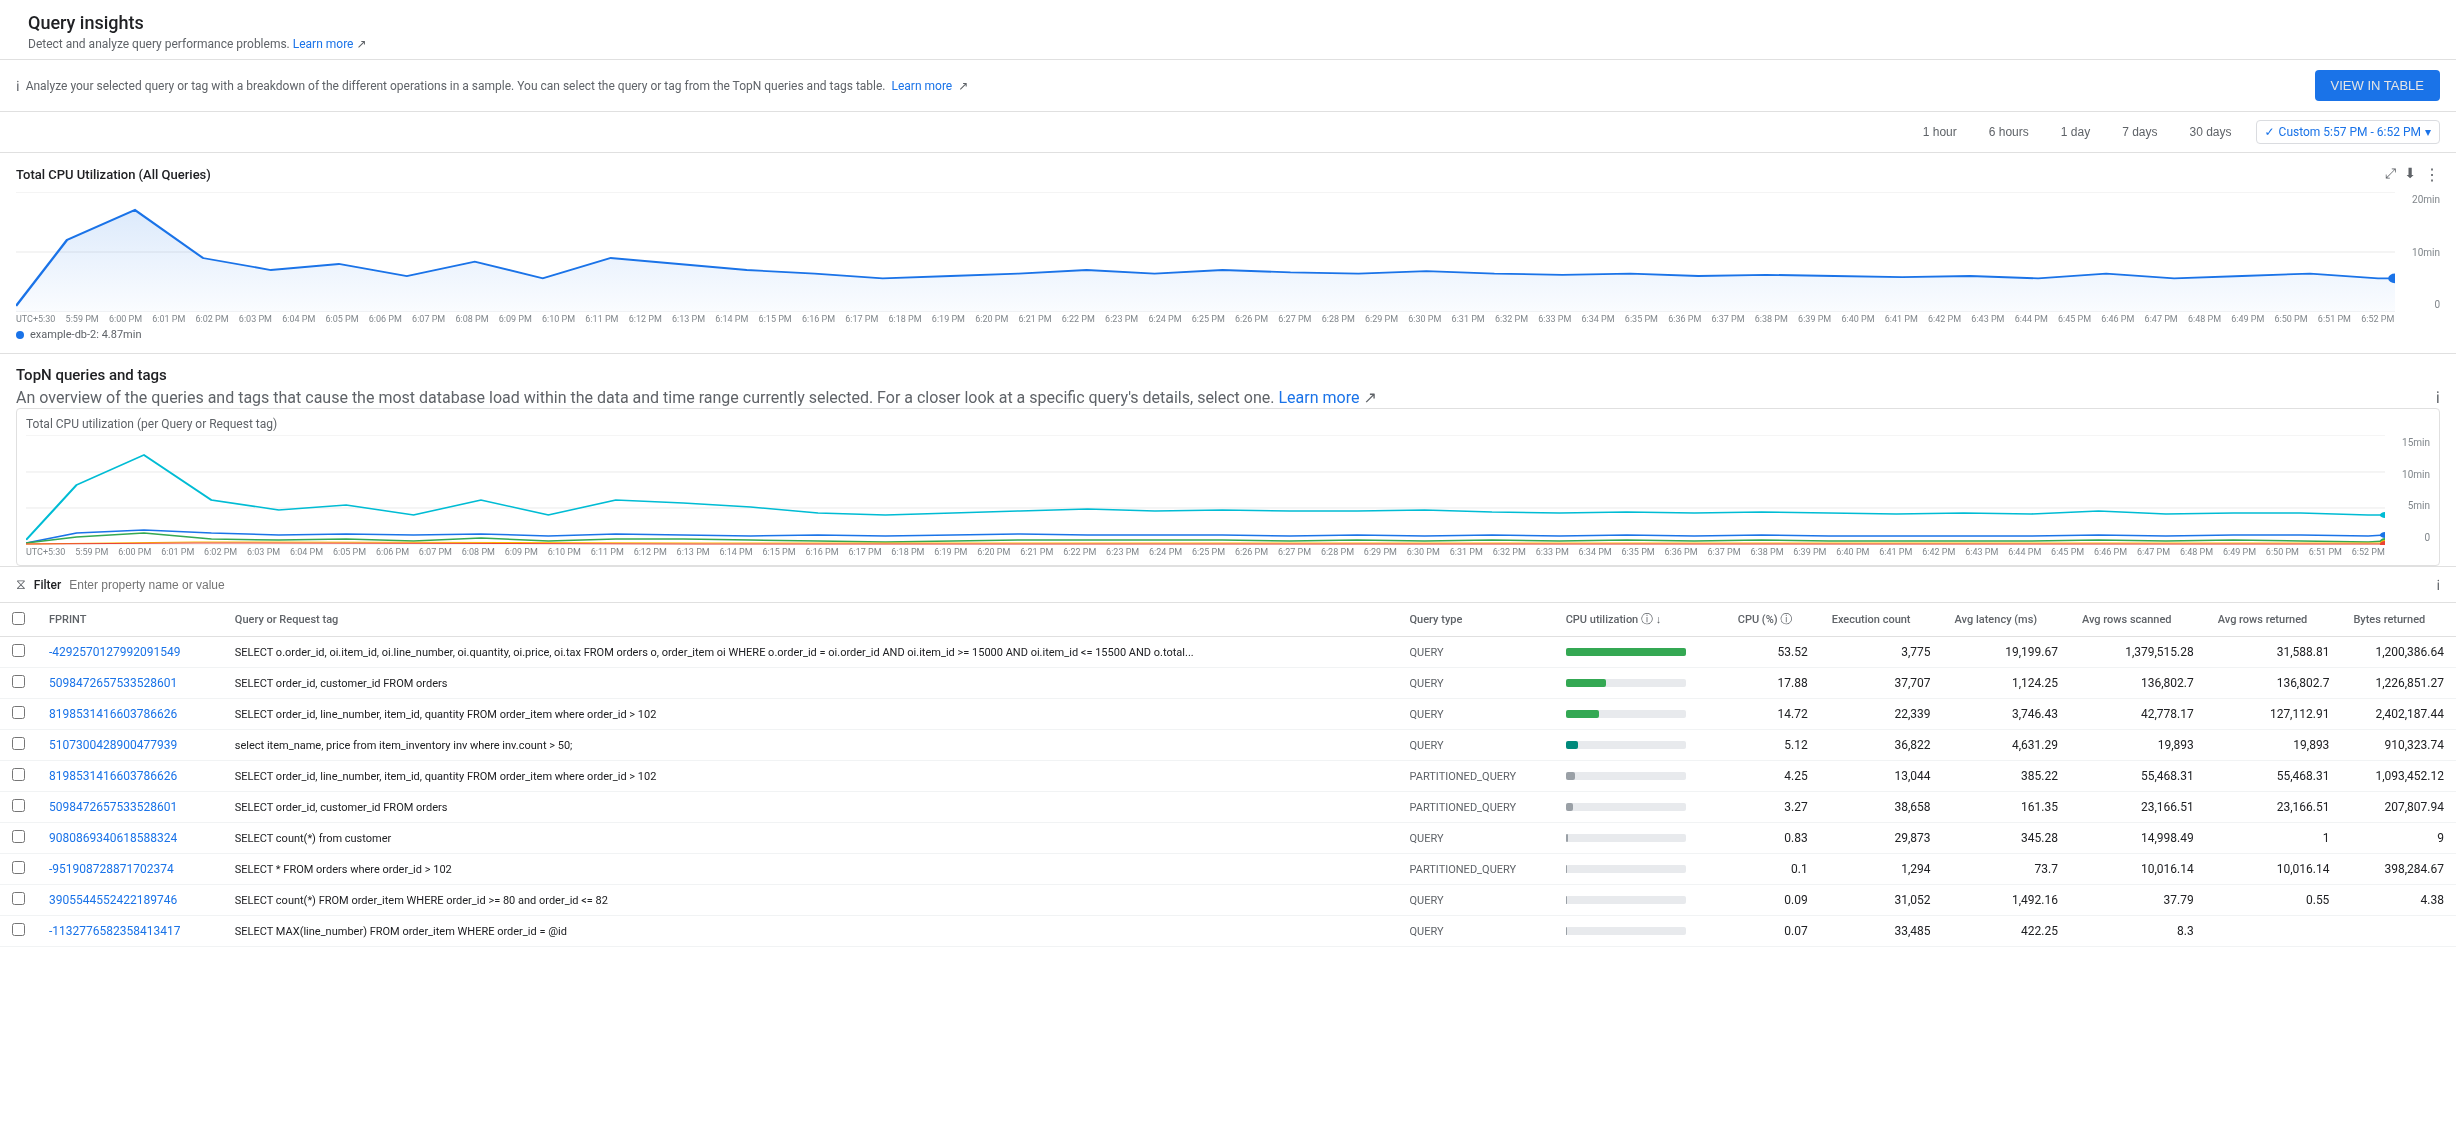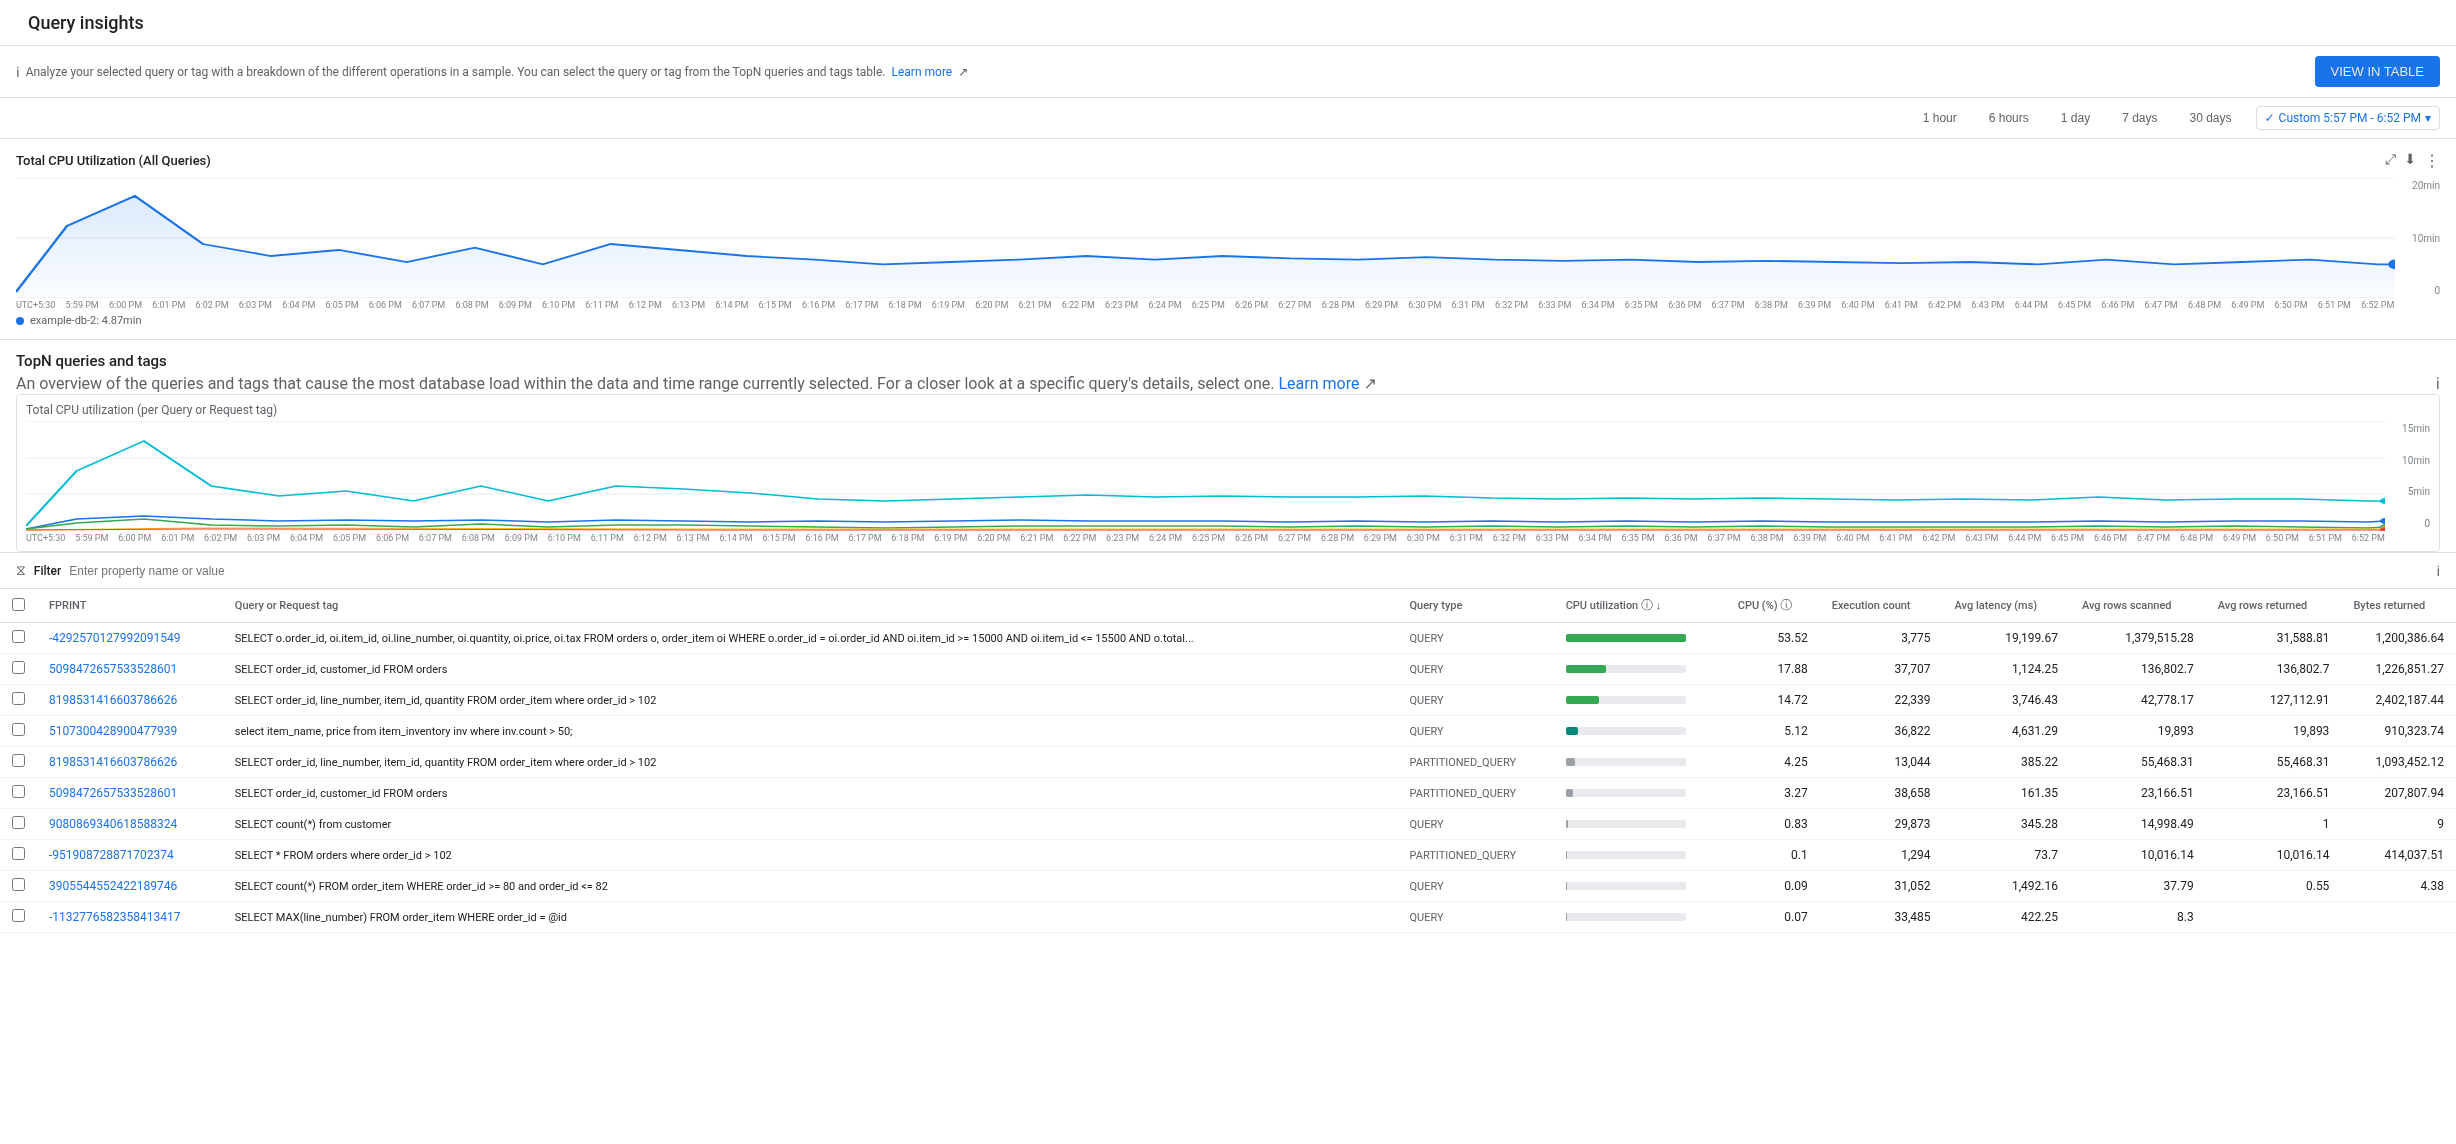--- a/index.html
+++ b/index.html
@@ -59,20 +59,25 @@
     .info-circle { color: #5f6368; font-size: 12px; cursor: pointer; }
     .topn-info-icon { color: #5f6368; font-size: 16px; cursor: pointer; float: right; }
 
     .section-header-row { display: flex; justify-content: space-between; align-items: flex-end; }
   </style>
 </head>
 <body>
 
 <div class="header-section">
   <div class="page-title">Query insights</div>
+  <div class="page-subtitle">
+    <span>Detect and analyze query performance problems.</span>
+    <a href="#">Learn more</a>
+    <span> ↗</span>
+  </div>
 </div>
 
 <div class="info-banner">
   <div class="info-banner-text">
     <span class="info-icon">ℹ</span>
     <span>Analyze your selected query or tag with a breakdown of the different operations in a sample. You can select the query or tag from the TopN queries and tags table.</span>
     <a href="#">Learn more</a>
     <span>↗</span>
   </div>
   <button class="view-table-btn">VIEW IN TABLE</button>
@@ -512,21 +517,21 @@
     <td>
       <div class="cpu-bar-container">
         <div class="cpu-bar" style="width:1%;background:#9aa0a6;"></div>
       </div>
     </td>
     <td class="number-cell">0.1</td>
     <td class="number-cell">1,294</td>
     <td class="number-cell">73.7</td>
     <td class="number-cell">10,016.14</td>
     <td class="number-cell">10,016.14</td>
-    <td class="number-cell">414,037.51</td>
+    <td class="number-cell">398,284.67</td>
   </tr>
         <tr>
     <td class="checkbox-col">
       <input type="checkbox" style="">
     </td>
     <td>
       <a class="fprint-link" href="#">3905544552422189746</a>
     </td>
     <td>
       <span class="query-text" title="SELECT count(*) FROM order_item WHERE order_id &gt;= 80 and order_id &lt;= 82">SELECT count(*) FROM order_item WHERE order_id &gt;= 80 and order_id &lt;= 82</span>

